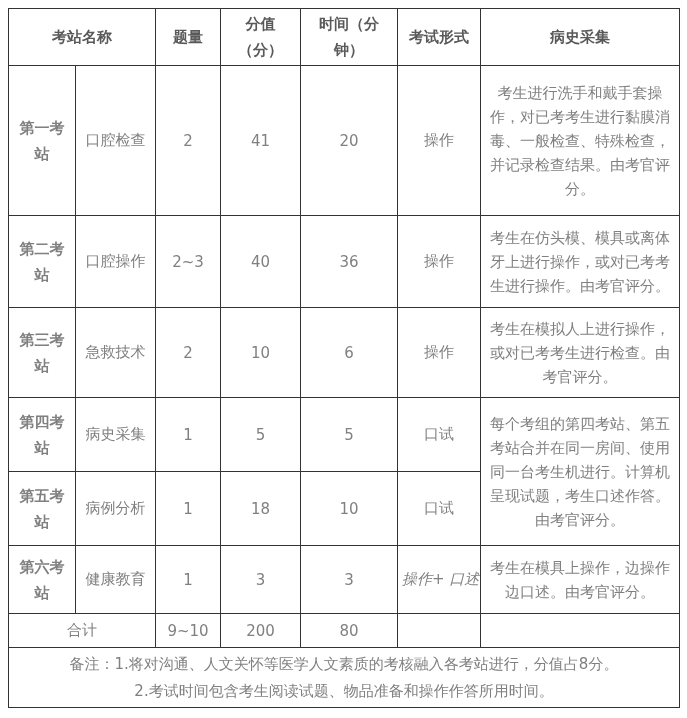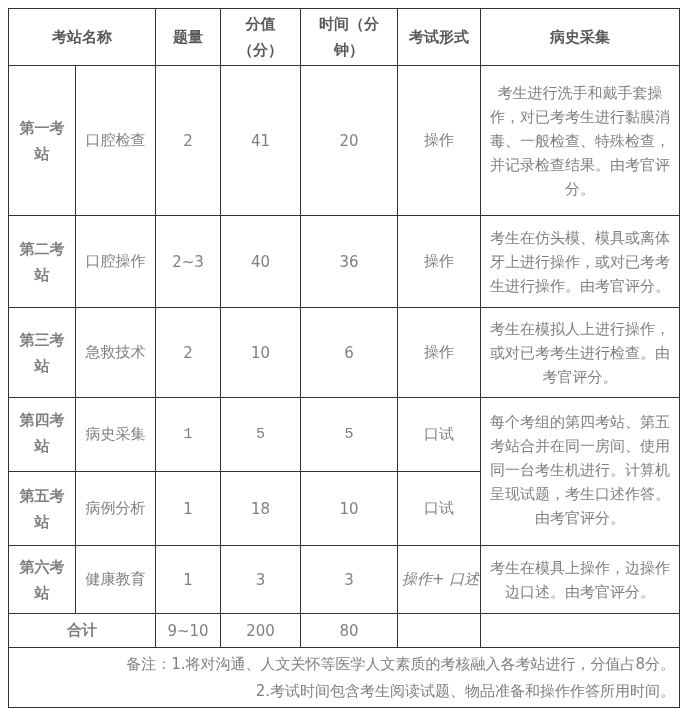--- a/index.html
+++ b/index.html
@@ -45,35 +45,35 @@
     line-height: 26px;
   }
   .req {
     text-align: left;
     line-height: 24px;
     padding: 2px 6px;
   }
   .fmt { padding: 1px; font-style: italic; }
   .nowrap { white-space: nowrap; }
   .total-label {
-    font-weight: bold;
+    font-weight: normal;
     color: #595959;
   }
   .notes {
     text-align: left;
     padding: 4px 8px;
     line-height: 26px;
   }
-  .notes div { margin: 1px 0; text-align: right; }
+  .notes div { margin: 1px 0; }
   
   .h-hd  { height: 56px; }
   .h-r1  { height: 150px; }
   .h-r2  { height: 92px; }
   .h-r3  { height: 90px; }
-  .h-r4  { height: 74px; font-family: Liberation Mono, monospace; }
+  .h-r4  { height: 74px; }
   .h-r5  { height: 74px; }
   .h-r6  { height: 68px; margin-left: 13px; }
   .h-tot { height: 34px; }
 </style>
 </head>
 <body>
 
 <div class="wrap">
   <table class="exam">
     <colgroup>

